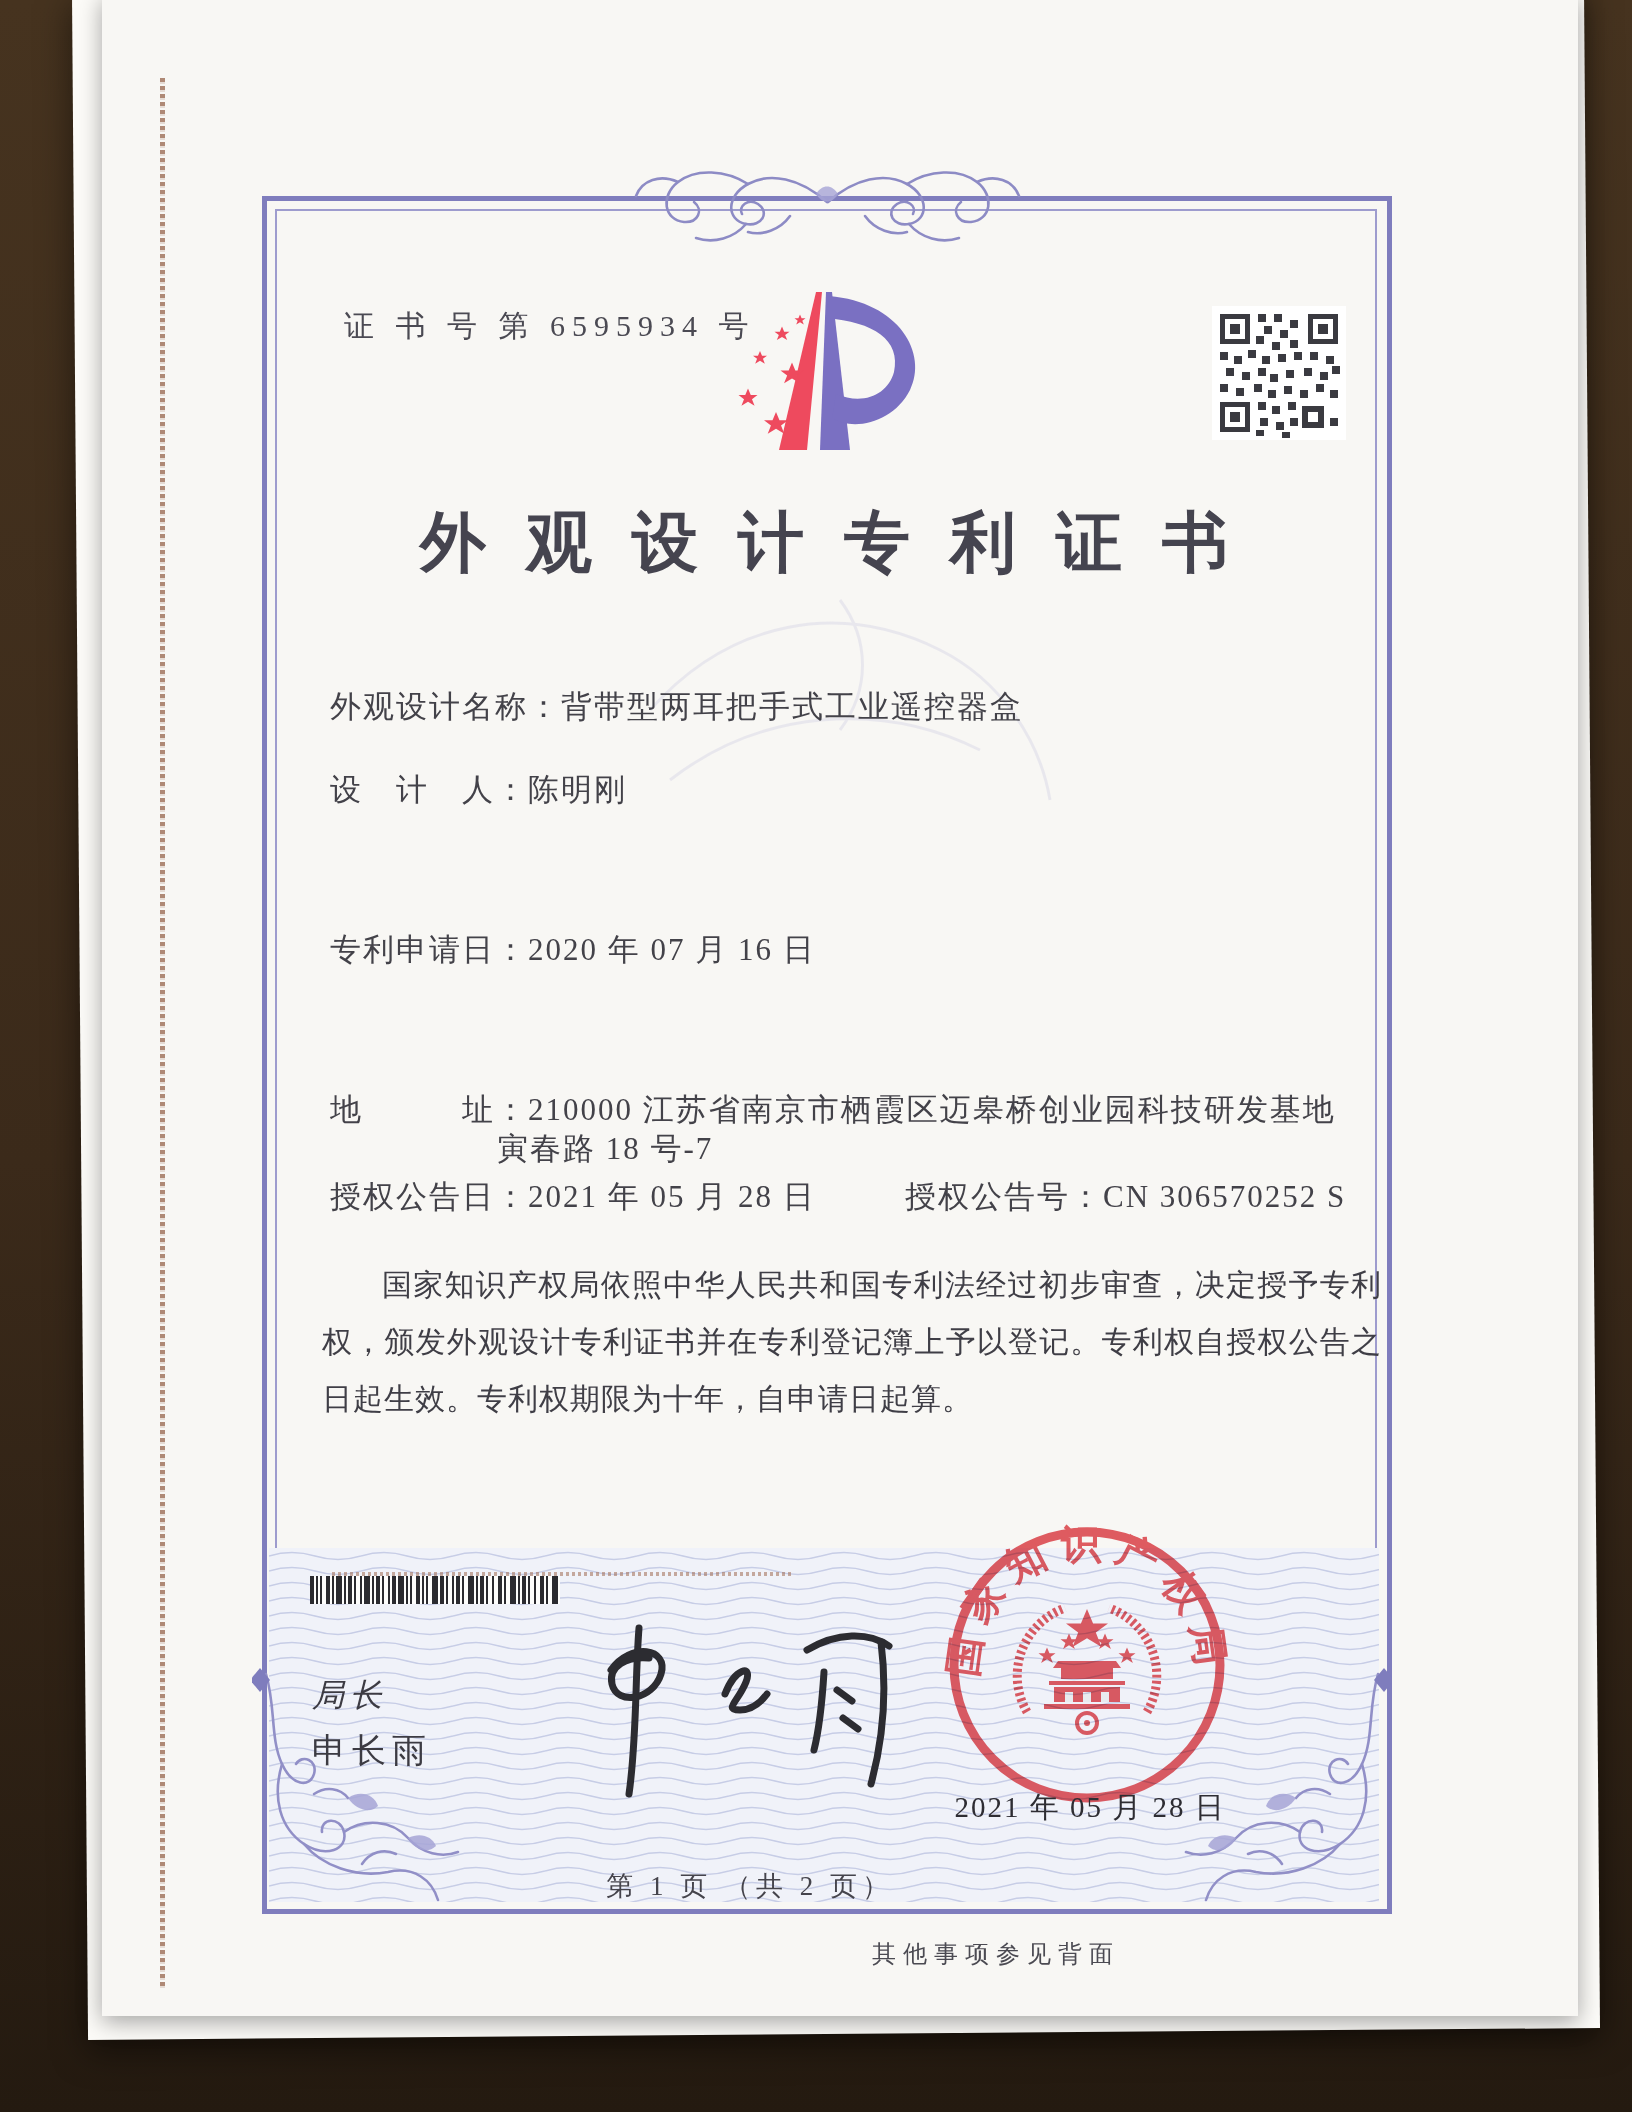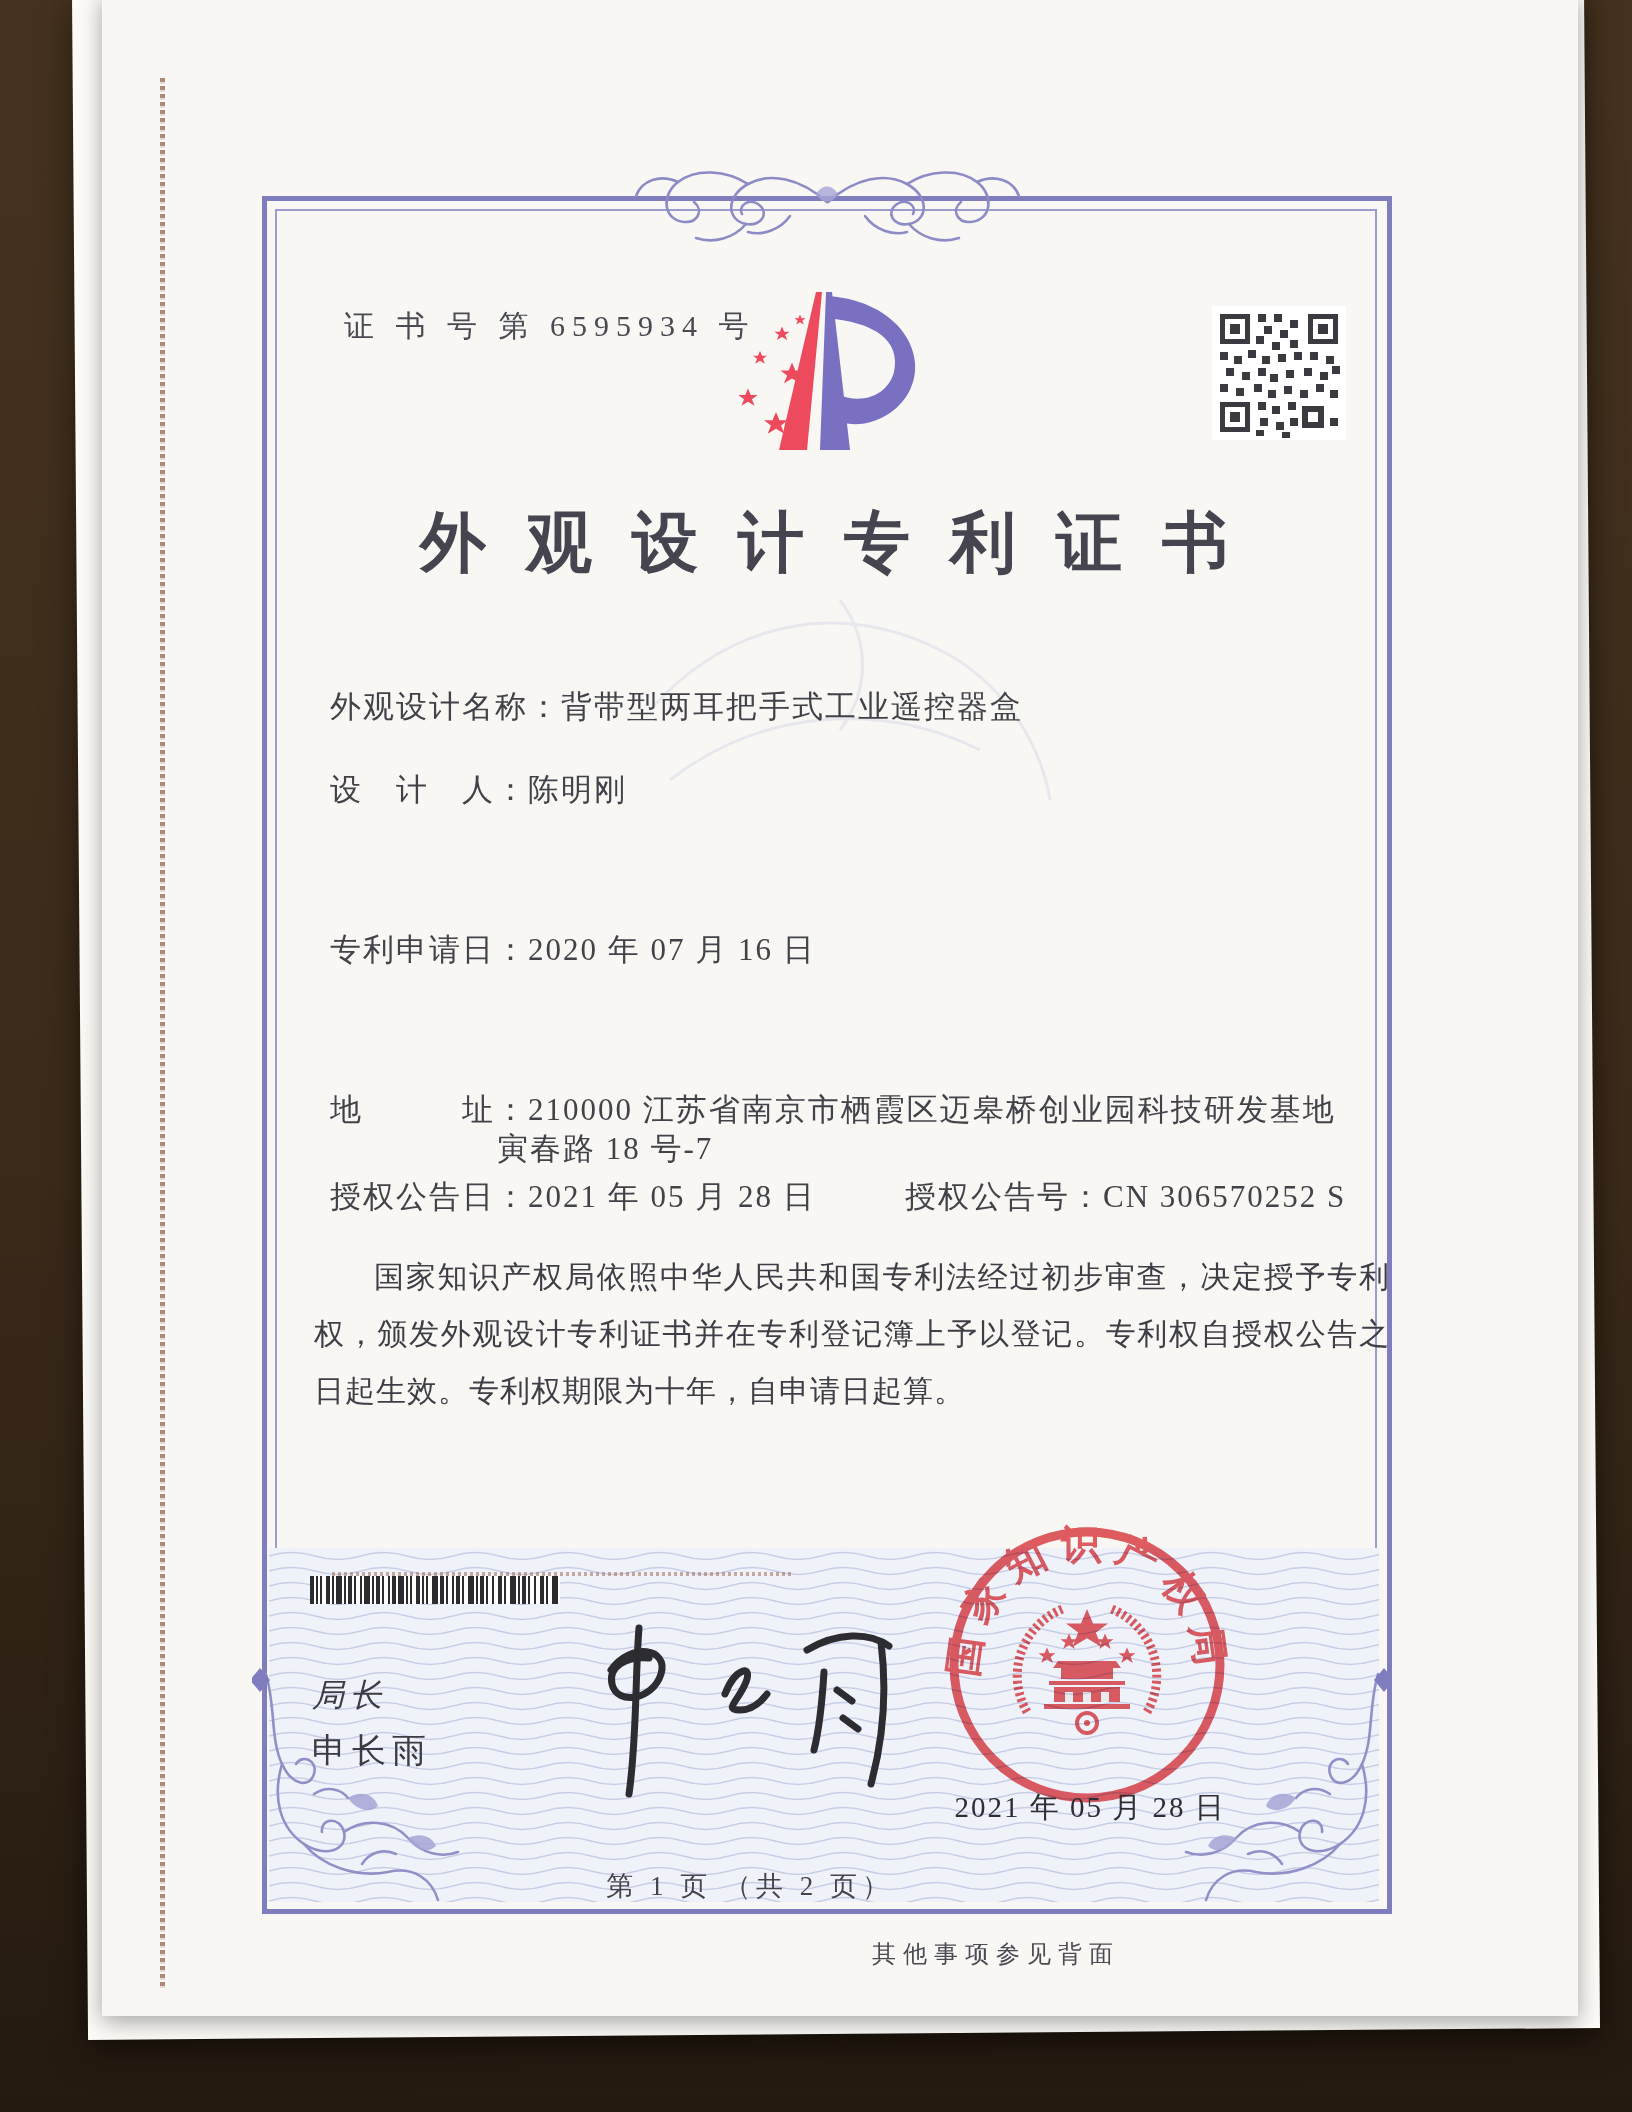--- a/index.html
+++ b/index.html
@@ -24,21 +24,21 @@
   .qr{position:absolute;left:1212px;top:306px;width:134px;height:134px;}
   .doc-title{position:absolute;left:264px;top:498px;width:1120px;text-align:center;
     font-size:66px;letter-spacing:40px;text-indent:40px;color:#45444f;font-weight:600;}
   .frow{position:absolute;left:330px;font-size:31px;color:#434249;letter-spacing:2px;white-space:nowrap;}
   .frow .lbl{display:inline-block;}
   .f1{top:686px}.f2{top:769px}.f3{top:847px}.f4{top:929px}.f5{top:1009px}
   .f6{top:1089px}.f6b{top:1128px;left:497px}.f7{top:1176px}
   .f7 .pair2{position:absolute;left:575px;white-space:nowrap;}
   .legal{position:absolute;left:306px;top:1240px;width:1092px;font-size:30px;line-height:57px;
     color:#3f3e46;text-align:justify;letter-spacing:1px;}
-  .legal p{margin:8px;text-indent:2em;}
+  .legal p{margin:16px;text-indent:2em;}
   .barcode{position:absolute;left:310px;top:1576px;width:250px;height:28px;}
   .director-title{position:absolute;left:312px;top:1674px;font-size:32px;color:#3c3b43;letter-spacing:6px;font-style:italic;}
   .director-name{position:absolute;left:312px;top:1728px;font-size:34px;color:#3c3b43;letter-spacing:6px;}
   .signature{position:absolute;left:575px;top:1608px;width:350px;height:205px;}
   .seal{position:absolute;left:940px;top:1518px;width:294px;height:294px;mix-blend-mode:multiply;}
   .seal-date{position:absolute;left:952px;top:1788px;width:276px;text-align:center;
     font-size:29px;color:#2e2d33;letter-spacing:2px;}
   .page-footer{position:absolute;left:200px;top:1868px;width:1100px;text-align:center;
     font-size:27px;letter-spacing:5px;color:#45444c;}
   .back-note{position:absolute;left:320px;top:1938px;width:800px;text-align:right;

